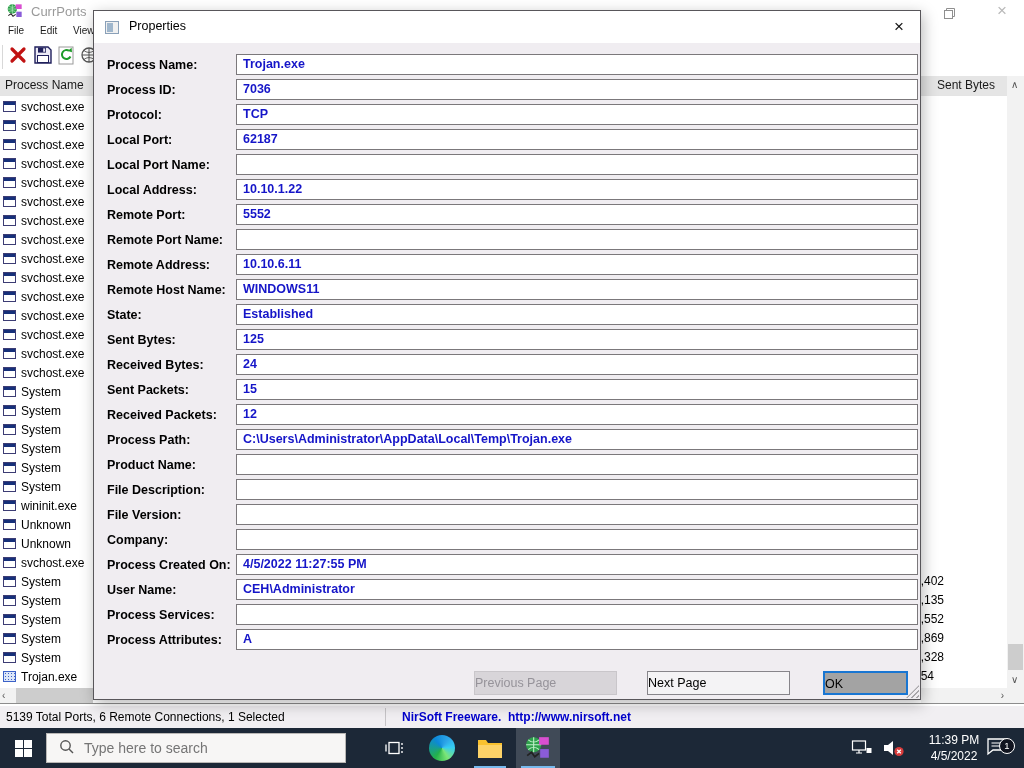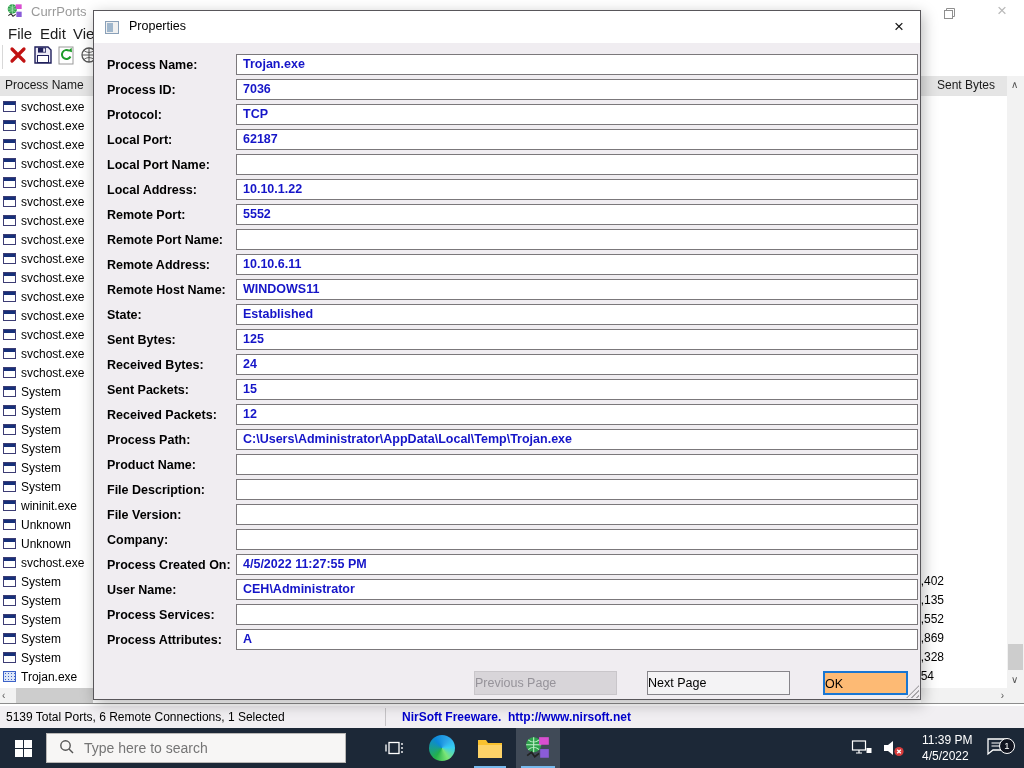--- a/index.html
+++ b/index.html
@@ -7,21 +7,21 @@
   #screen{position:relative;width:1024px;height:768px;background:#fff;overflow:hidden;}
   .abs{position:absolute;}
 
   
   .titlebar{left:0;top:0;width:1024px;height:22px;background:#fff;}
   .app-icon{left:7px;top:3px;width:16px;height:16px;}
   .win-title{left:31px;top:4px;font-size:13px;color:#9a9a9a;}
   .win-restore{left:944px;top:5px;width:12px;height:12px;}
   .win-close{left:992px;top:1px;width:20px;height:20px;color:#b9b9b9;font-size:17px;line-height:20px;text-align:center;}
   .menubar{left:0;top:22px;width:1024px;height:20px;background:#fff;}
-  .menu-item{position:absolute;top:3px;font-size:15px;color:#1c1c1c;}
+  .menu-item{position:absolute;top:3px;font-size:10px;color:#1c1c1c;}
   .toolbar{left:0;top:42px;width:1024px;height:30px;background:#fff;border-bottom:1px solid #dcdcdc;}
   .tb-icon{position:absolute;top:4px;width:22px;height:22px;}
   .tb-sep{position:absolute;left:2px;top:3px;width:1px;height:24px;background:#d8d8d8;}
 
   
   .list-bg{left:0;top:72px;width:1024px;height:631px;background:#fff;}
   .col-head{position:absolute;top:76px;height:19px;background:#e5e5e5;font-size:12px;color:#1a1a1a;line-height:19px;border-bottom:1px solid #e4e4e4;}
   .col-head-left{left:0;width:89px;padding-left:5px;border-right:1px solid #e4e4e4;}
   .col-head-right{left:921px;width:86px;padding-left:16px;}
   .proc-list{left:0;top:97px;width:93px;height:590px;overflow:hidden;}
@@ -60,41 +60,41 @@
   .dlg-form{position:absolute;left:0;top:43px;width:100%;}
   .frow{height:25px;position:relative;}
   .flabel{position:absolute;left:13px;top:4px;font-size:12.5px;font-weight:bold;color:#000;}
   .fvalue{position:absolute;left:142px;top:0;width:674px;height:19px;background:#fff;
     border:1px solid #7b787b;padding-left:6px;line-height:19px;font-size:12.5px;
     font-weight:bold;color:#1515c8;white-space:nowrap;overflow:hidden;}
   .btn{position:absolute;top:660px;height:24px;line-height:22px;text-align:left;
     font-size:12.5px;box-sizing:border-box;}
   .btn-prev{left:380px;width:143px;background:#d8d5d9;border:1px solid #c9c6ca;color:#96939a;}
   .btn-next{left:553px;width:143px;background:#f4f3f5;border:1px solid #87858a;color:#000;}
-  .btn-ok{left:729px;width:85px;background:#fdba74;border:2px solid #1976d2;color:#000;}
+  .btn-ok{left:729px;width:85px;background:#a3a3a3;border:2px solid #1976d2;color:#000;}
   .sizegrip{position:absolute;right:1px;bottom:1px;width:13px;height:13px;
     background:repeating-linear-gradient(135deg,transparent 0 2px,#a9a7ab 2px 3.5px);
     clip-path:polygon(100% 0,100% 100%,0 100%);}
 
   
   .taskbar{left:0;top:728px;width:1024px;height:40px;background:#1c2837;}
   .start-btn{position:absolute;left:0;top:0;width:46px;height:40px;display:flex;align-items:center;justify-content:center;}
   .search-box{position:absolute;left:46px;top:5px;width:300px;height:30px;background:#f7f6f5;
     border:1px solid #b9b7b5;box-sizing:border-box;display:flex;align-items:center;}
   .search-box input{border:none;outline:none;background:transparent;font-size:14px;color:#444;
     font-family:"Liberation Sans",sans-serif;width:240px;}
   .search-glyph{margin:0 8px 0 12px;}
   .tb-app{position:absolute;top:0;width:44px;height:40px;display:flex;align-items:center;justify-content:center;}
   .tb-app.active{background:rgba(255,255,255,0.16);}
   .underline{position:absolute;bottom:0;height:2.5px;background:#76b9ed;}
   .edge-circle{width:26px;height:26px;border-radius:50%;
     background:conic-gradient(from 150deg,#7ce577,#24b24a 18%,#0c88d8 48%,#2ea6e9 68%,#35cdf3 82%,#7ce577);}
   .tray-icon{position:absolute;top:0;height:40px;display:flex;align-items:center;}
   .clock{position:absolute;left:922px;top:4px;width:64px;color:#fff;font-size:12px;
-    text-align:left;line-height:16px;}
+    text-align:center;line-height:16px;}
   .badge{position:absolute;right:-6px;bottom:6px;width:14px;height:14px;border-radius:50%;
     background:#10141f;border:1px solid #fff;color:#fff;font-size:9.5px;line-height:14px;text-align:center;}
 </style>
 </head>
 <body>
 
 <div id="screen">
 
   <div class="abs titlebar">
     <span class="abs app-icon">

